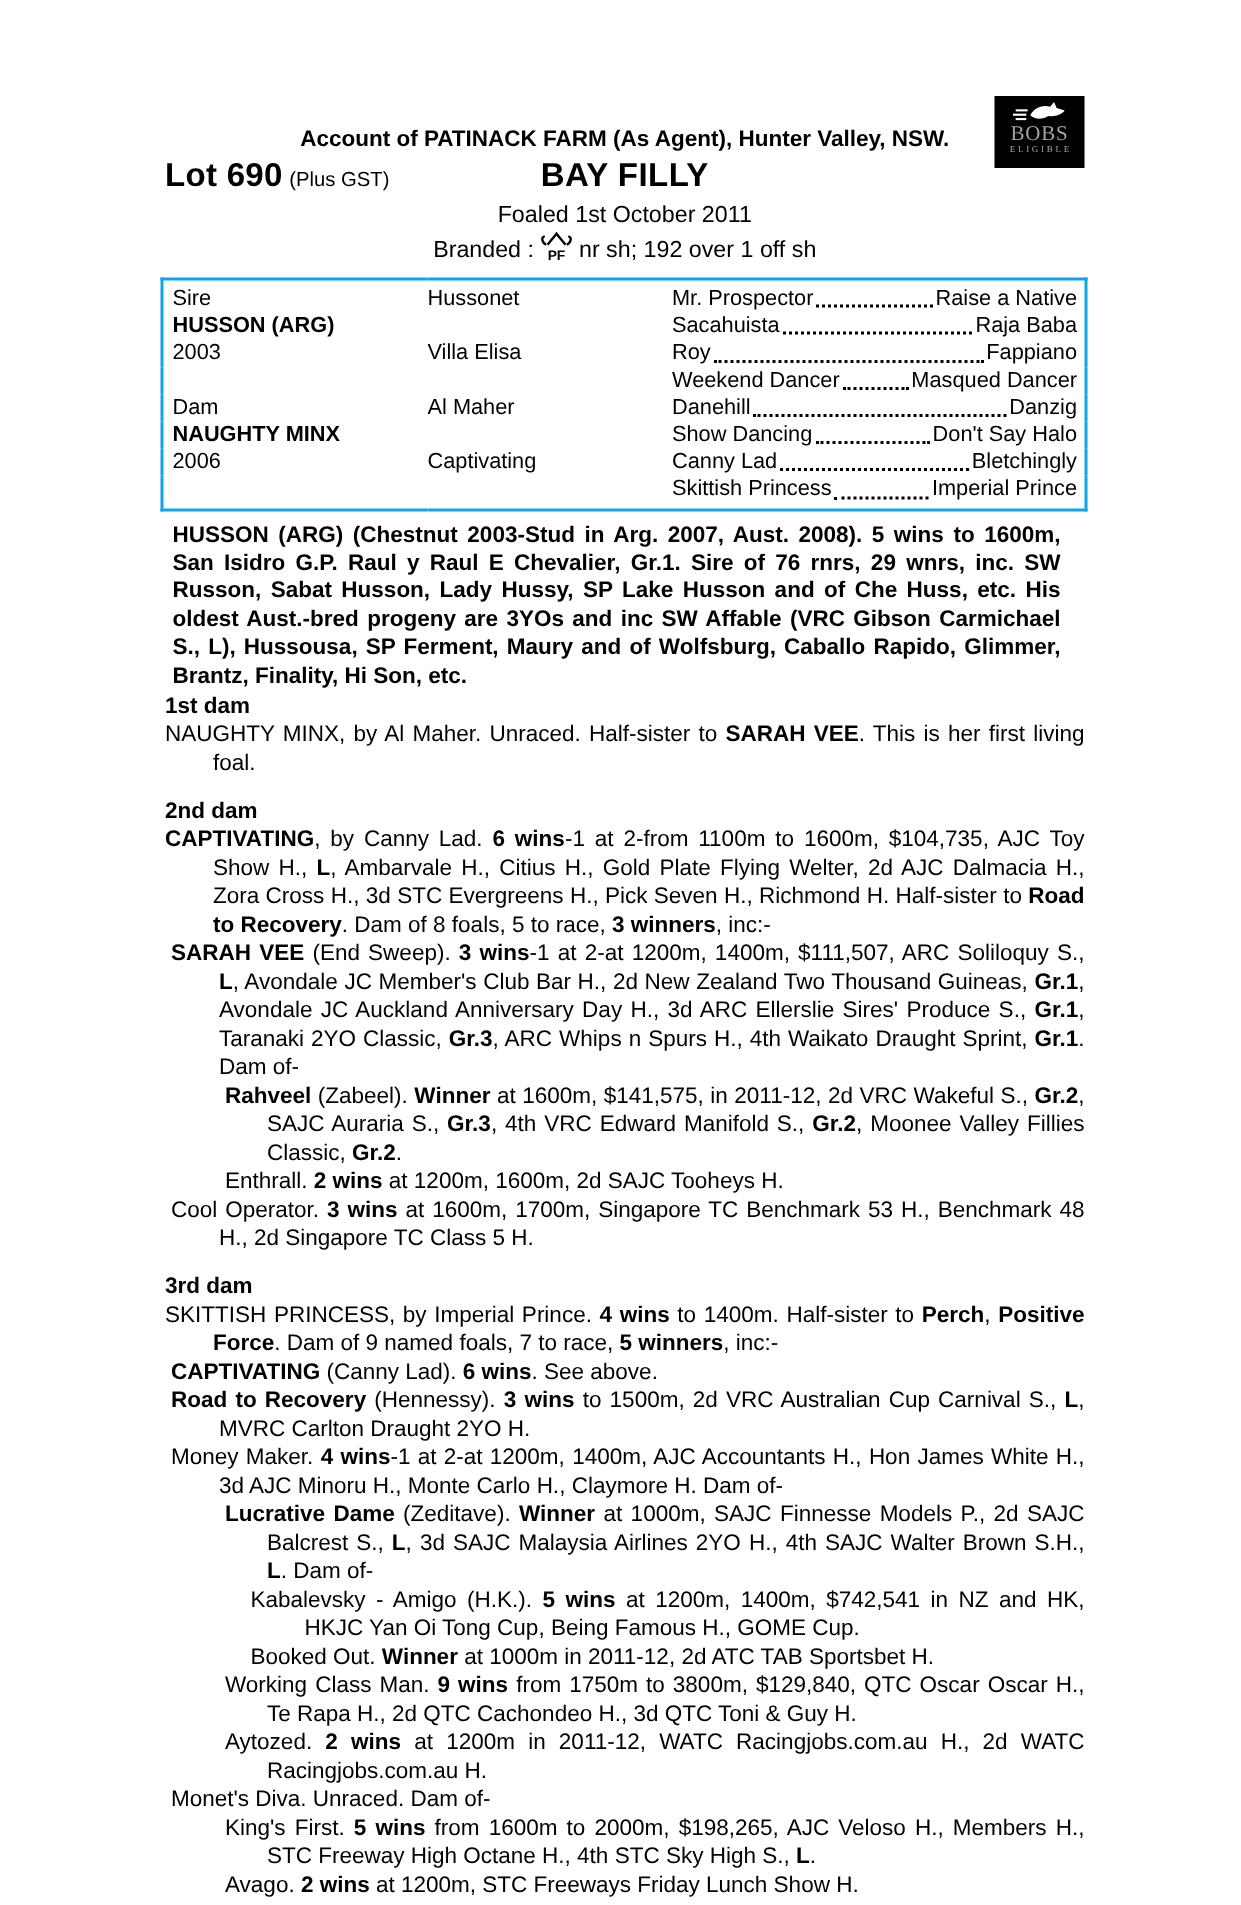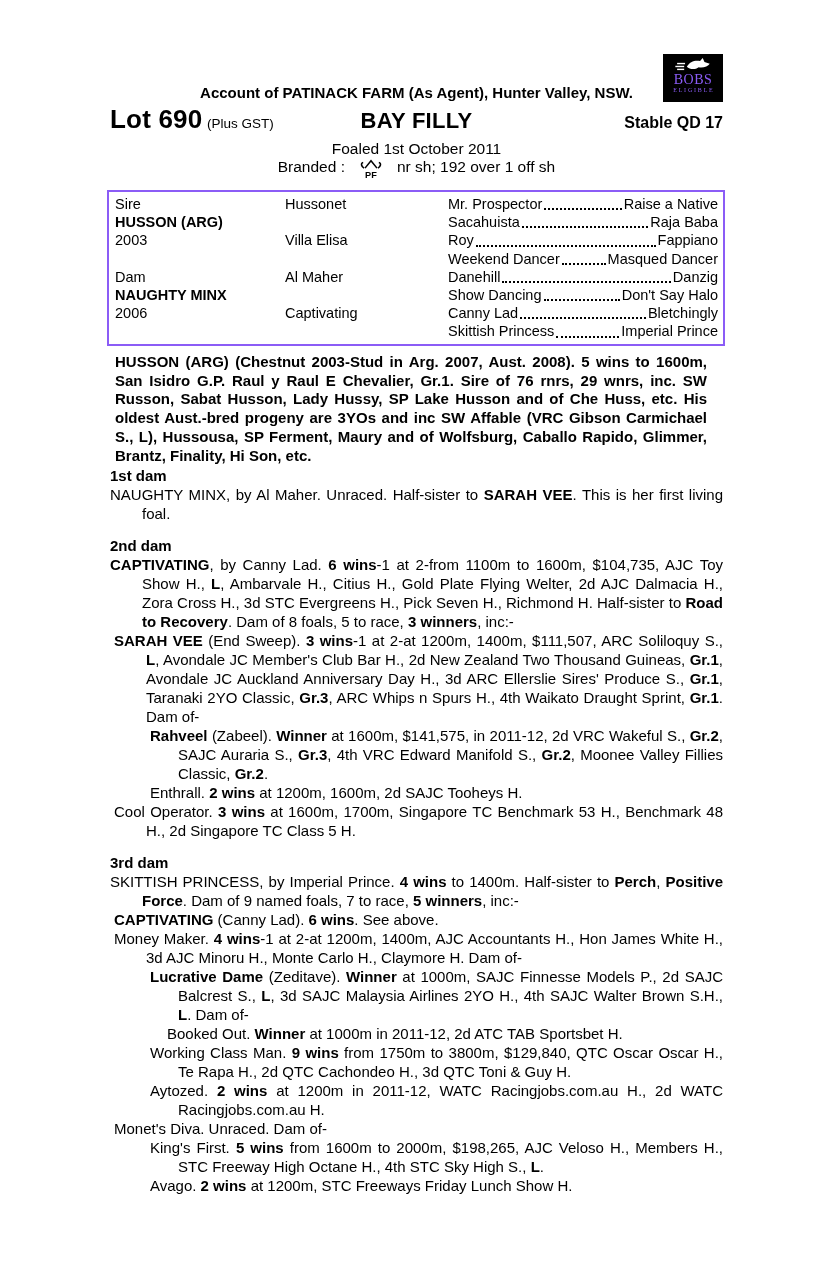--- a/index.html
+++ b/index.html
@@ -3,36 +3,36 @@
 <meta charset="utf-8">
 <style>
   html,body{margin:0;padding:0;background:#fff;}
   .page{position:relative;width:827px;height:1270px;background:#fff;color:#000;
         font-family:"Liberation Sans",sans-serif;overflow:hidden;}
   .content{position:absolute;left:110px;top:0;width:613px;}
 
   
   .account{font-weight:bold;font-size:15px;line-height:17px;text-align:center;margin-top:84px;}
   .lot-row{display:grid;grid-template-columns:1fr auto 1fr;align-items:baseline;margin-top:3px;}
-  .lot-num{font-weight:bold;font-size:26px;letter-spacing:.2px;}
+  .lot-num{font-weight:bold;font-size:22px;letter-spacing:.2px;}
   .gst{font-size:13.5px;}
   .horse-desc{font-weight:bold;font-size:22px;text-align:center;letter-spacing:.3px;}
   .stable{font-weight:bold;font-size:16px;text-align:right;}
   .foaled-row{display:flex;justify-content:space-between;align-items:center;font-size:15.5px;margin-top:5px;flex-direction:column;}
-  .branded{display:flex;align-items:flex-start;gap:14px;}
+  .branded{display:flex;align-items:flex-end;gap:3px;}
   .brand-mark{display:inline-block;}
 
   
-  .bobs{position:absolute;left:663px;top:54px;width:60px;height:48px;background:#000;color:#8b5cf6;text-align:center;}
+  .bobs{position:absolute;left:663px;top:64px;width:60px;height:48px;background:#000;color:#a3a3a3;text-align:center;}
   .bobs svg{display:block;margin:4px auto 0;}
   .bobs-title{font-family:"Liberation Serif",serif;font-size:14px;line-height:13px;letter-spacing:.5px;}
   .bobs-sub{font-family:"Liberation Serif",serif;font-size:6px;line-height:8px;letter-spacing:1.8px;padding-left:1.8px;}
 
   
-  table.pedigree{border-collapse:collapse;border:2px solid #8b5cf6;width:616px;margin:9px 0 0 -3px;table-layout:fixed;}
+  table.pedigree{border-collapse:collapse;border:2px solid #0ea5e9;width:616px;margin:9px 0 0 -3px;table-layout:fixed;}
   .pedigree td{font-size:14.5px;line-height:18.2px;height:18.2px;padding:0;vertical-align:middle;
                overflow:hidden;white-space:nowrap;}
   .pedigree td.c1{padding-left:6px;}
   .pedigree tr:first-child td{padding-top:3px;}
   .pedigree tr:last-child td{padding-bottom:3px;}
   .c3wrap{display:flex;align-items:flex-end;padding-right:5px;}
   .leader{flex:1 1 auto;border-bottom:2px dotted #000;margin:0 2px 3px 2px;min-width:8px;}
   .bold{font-weight:bold;}
 
   
@@ -69,21 +69,20 @@
   <div class="content">
 
     <div class="account">Account of PATINACK FARM (As Agent), Hunter Valley, NSW.</div>
 
     <div class="lot-row">
       <div>
         <span class="lot-num">Lot 690</span>
         <span class="gst">(Plus GST)</span>
       </div>
       <div class="horse-desc">BAY FILLY</div>
-      <div class="stable">Stable QD 17</div>
     </div>
 
     <div class="foaled-row">
       <div>Foaled 1st October 2011</div>
       <div class="branded">
         <span>Branded :</span>
         <svg class="brand-mark" width="24" height="23" viewBox="0 0 26 25">
           <g fill="none" stroke="#000" stroke-width="1.7">
             <path d="M6.5 11 L13 3 L19.5 11"></path>
             <path d="M5.5 11 C2.5 9.5 1.5 5.5 4.5 5"></path>
@@ -205,22 +204,24 @@
           <p class="entry lv0"><b>CAPTIVATING</b>, by Canny Lad. <b>6 wins</b>-1 at 2-from 1100m to 1600m, $104,735, AJC Toy Show H., <b>L</b>, Ambarvale H., Citius H., Gold Plate Flying Welter, 2d AJC Dalmacia H., Zora Cross H., 3d STC Evergreens H., Pick Seven H., Richmond H. Half-sister to <b>Road to Recovery</b>. Dam of 8 foals, 5 to race, <b>3 winners</b>, inc:-</p>
           <p class="entry lv1"><b>SARAH VEE</b> (End Sweep). <b>3 wins</b>-1 at 2-at 1200m, 1400m, $111,507, ARC Soliloquy S., <b>L</b>, Avondale JC Member's Club Bar H., 2d New Zealand Two Thousand Guineas, <b>Gr.1</b>, Avondale JC Auckland Anniversary Day H., 3d ARC Ellerslie Sires' Produce S., <b>Gr.1</b>, Taranaki 2YO Classic, <b>Gr.3</b>, ARC Whips n Spurs H., 4th Waikato Draught Sprint, <b>Gr.1</b>. Dam of-</p>
           <p class="entry lv2"><b>Rahveel</b> (Zabeel). <b>Winner</b> at 1600m, $141,575, in 2011-12, 2d VRC Wakeful S., <b>Gr.2</b>, SAJC Auraria S., <b>Gr.3</b>, 4th VRC Edward Manifold S., <b>Gr.2</b>, Moonee Valley Fillies Classic, <b>Gr.2</b>.</p>
           <p class="entry lv2">Enthrall. <b>2 wins</b> at 1200m, 1600m, 2d SAJC Tooheys H.</p>
           <p class="entry lv1">Cool Operator. <b>3 wins</b> at 1600m, 1700m, Singapore TC Benchmark 53 H., Benchmark 48 H., 2d Singapore TC Class 5 H.</p>
         </div>
         <div class="dam-section">
           <div class="dam-heading">3rd dam</div>
           <p class="entry lv0">SKITTISH PRINCESS, by Imperial Prince. <b>4 wins</b> to 1400m. Half-sister to <b>Perch</b>, <b>Positive Force</b>. Dam of 9 named foals, 7 to race, <b>5 winners</b>, inc:-</p>
           <p class="entry lv1"><b>CAPTIVATING</b> (Canny Lad). <b>6 wins</b>. See above.</p>
+          <p class="entry lv1"><b>Road to Recovery</b> (Hennessy). <b>3 wins</b> to 1500m, 2d VRC Australian Cup Carnival S., <b>L</b>, MVRC Carlton Draught 2YO H.</p>
           <p class="entry lv1">Money Maker. <b>4 wins</b>-1 at 2-at 1200m, 1400m, AJC Accountants H., Hon James White H., 3d AJC Minoru H., Monte Carlo H., Claymore H. Dam of-</p>
           <p class="entry lv2"><b>Lucrative Dame</b> (Zeditave). <b>Winner</b> at 1000m, SAJC Finnesse Models P., 2d SAJC Balcrest S., <b>L</b>, 3d SAJC Malaysia Airlines 2YO H., 4th SAJC Walter Brown S.H., <b>L</b>. Dam of-</p>
+          <p class="entry lv3">Kabalevsky - Amigo (H.K.). <b>5 wins</b> at 1200m, 1400m, $742,541 in NZ and HK, HKJC Yan Oi Tong Cup, Being Famous H., GOME Cup.</p>
           <p class="entry lv3">Booked Out. <b>Winner</b> at 1000m in 2011-12, 2d ATC TAB Sportsbet H.</p>
           <p class="entry lv2">Working Class Man. <b>9 wins</b> from 1750m to 3800m, $129,840, QTC Oscar Oscar H., Te Rapa H., 2d QTC Cachondeo H., 3d QTC Toni &amp; Guy H.</p>
           <p class="entry lv2">Aytozed. <b>2 wins</b> at 1200m in 2011-12, WATC Racingjobs.com.au H., 2d WATC Racingjobs.com.au H.</p>
           <p class="entry lv1">Monet's Diva. Unraced. Dam of-</p>
           <p class="entry lv2">King's First. <b>5 wins</b> from 1600m to 2000m, $198,265, AJC Veloso H., Members H., STC Freeway High Octane H., 4th STC Sky High S., <b>L</b>.</p>
           <p class="entry lv2">Avago. <b>2 wins</b> at 1200m, STC Freeways Friday Lunch Show H.</p>
         </div>
       </div>
 
   </div>

